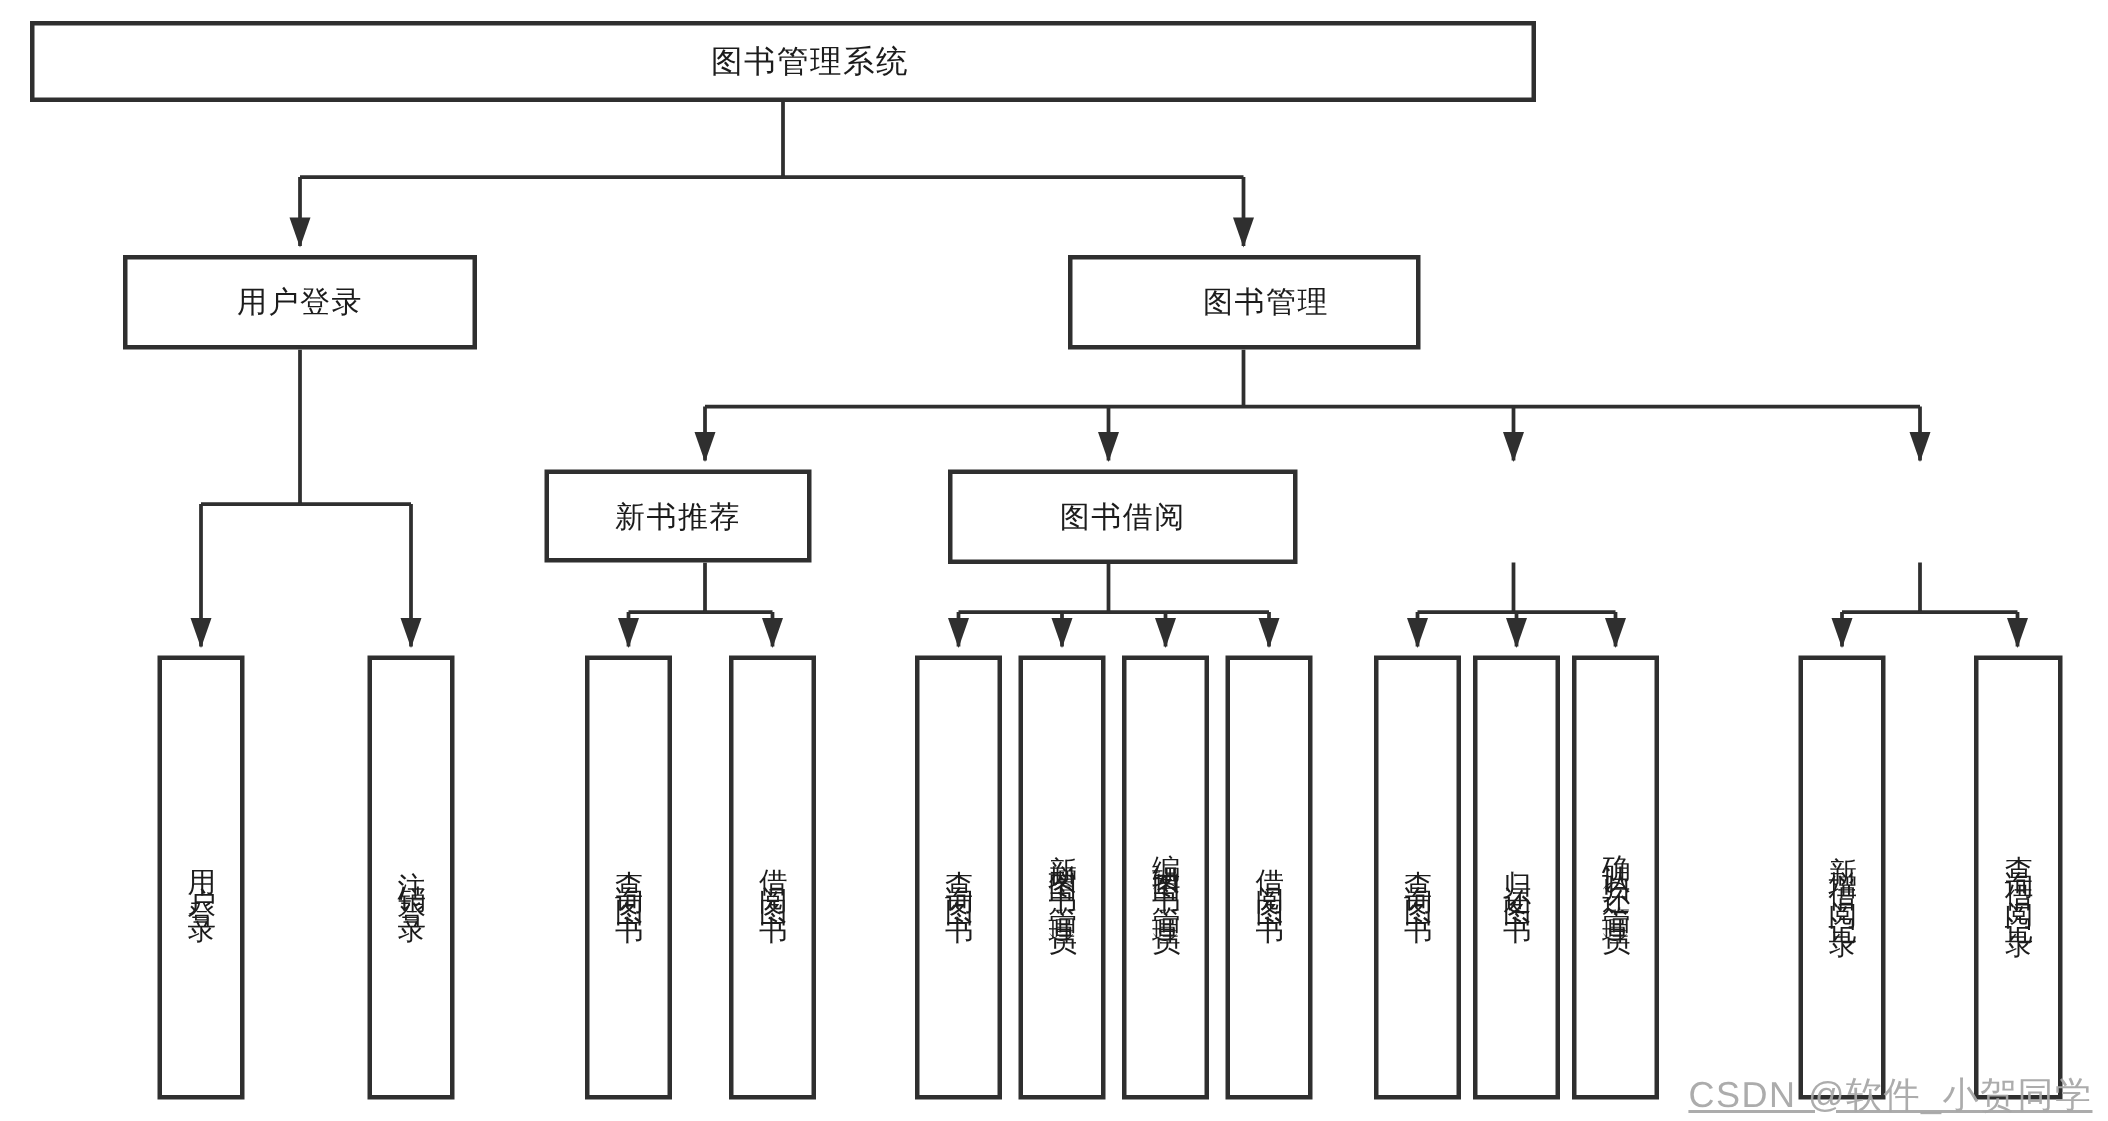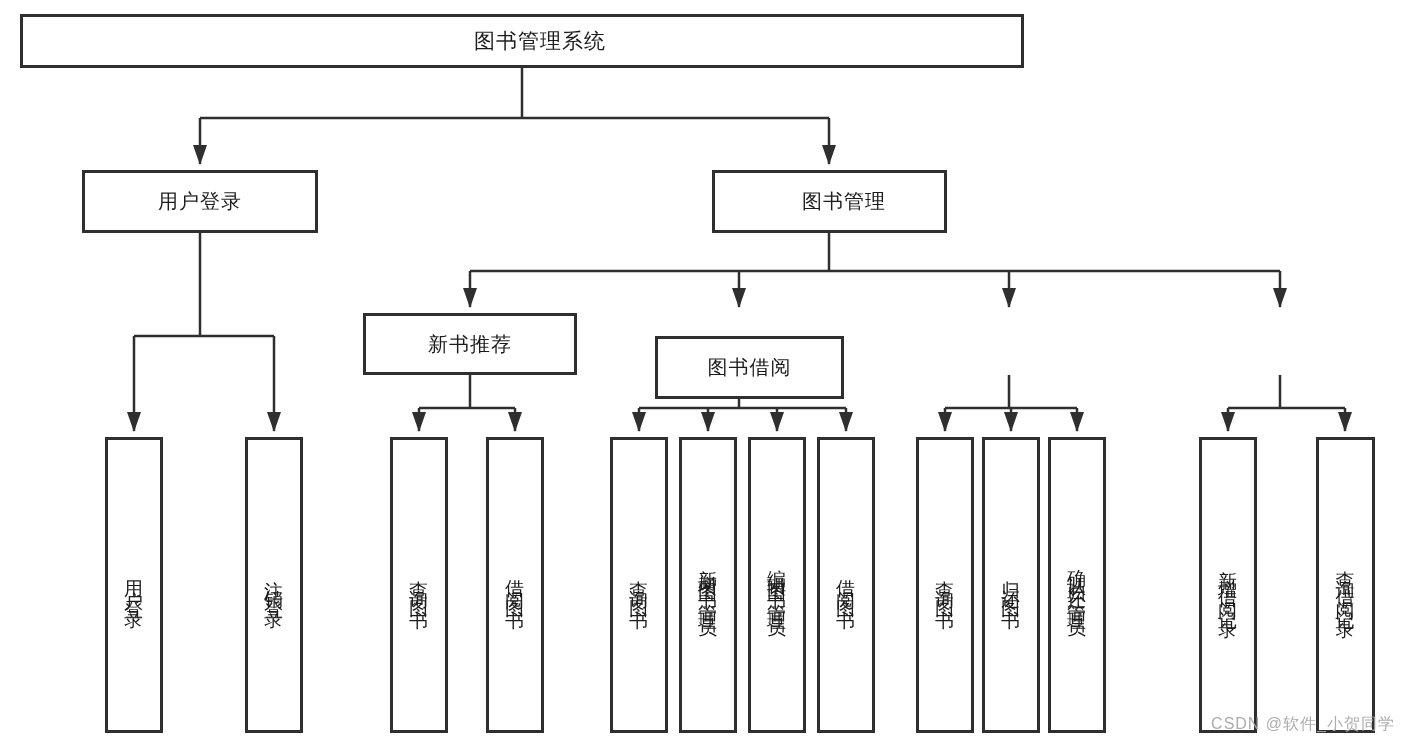--- a/index.html
+++ b/index.html
@@ -29,24 +29,25 @@
     font-size:19px;
     letter-spacing:10px;
     white-space:normal;
     line-height:1;
   }
   #connectors{position:absolute;left:0;top:0;}
   #watermark{
     position:absolute;
     top:714px;
     right:10px;
-    font-size:16px;
+    font-size:24px;
     color:rgba(168,168,168,0.95);
     letter-spacing:1px;
     z-index:5;
+    text-decoration:underline;
   }
 </style>
 </head>
 <body>
 
 <div id="stage">
 
   <svg id="connectors" width="1405" height="747" viewBox="0 0 1405 747">
     <defs>
       <marker id="arrow" viewBox="0 0 22 16" refX="20" refY="8" markerWidth="22" markerHeight="16" markerUnits="userSpaceOnUse" orient="auto">
@@ -89,22 +90,22 @@
       <line x1="1228" y1="408" x2="1228" y2="431"></line>
       <line x1="1345" y1="408" x2="1345" y2="431"></line>
     </g>
   </svg>
 
   <div class="node" style="left:20px;top:14px;width:1004px;height:54px;font-size:21px;padding-left:36px;">图书管理系统</div>
 
   <div class="node" style="left:82px;top:170px;width:236px;height:63px;">用户登录</div>
   <div class="node" style="left:712px;top:170px;width:235px;height:63px;padding-left:29px;">图书管理</div>
 
-  <div class="node" style="left:363px;top:313px;width:214px;height:62px;">新书推荐</div>
-  <div class="node" style="left:655px;top:313px;width:189px;height:63px;margin-top:23px;">图书借阅</div>
+  <div class="node" style="left:363px;top:313px;width:178px;height:62px;">新书推荐</div>
+  <div class="node" style="left:632px;top:313px;width:233px;height:63px;">图书借阅</div>
 
   <div class="node leaf" style="left:105px;top:437px;width:58px;height:296px;">用户登录</div>
   <div class="node leaf" style="left:245px;top:437px;width:58px;height:296px;">注销登录</div>
 
   <div class="node leaf" style="left:390px;top:437px;width:58px;height:296px;">查询图书</div>
   <div class="node leaf" style="left:486px;top:437px;width:58px;height:296px;">借阅图书</div>
 
   <div class="node leaf" style="left:610px;top:437px;width:58px;height:296px;">查询图书</div>
   <div class="node leaf" style="left:679px;top:437px;width:58px;height:296px;letter-spacing:7px;">新增图书（管理员）</div>
   <div class="node leaf" style="left:748px;top:437px;width:58px;height:296px;letter-spacing:7px;">编辑图书（管理员）</div>

